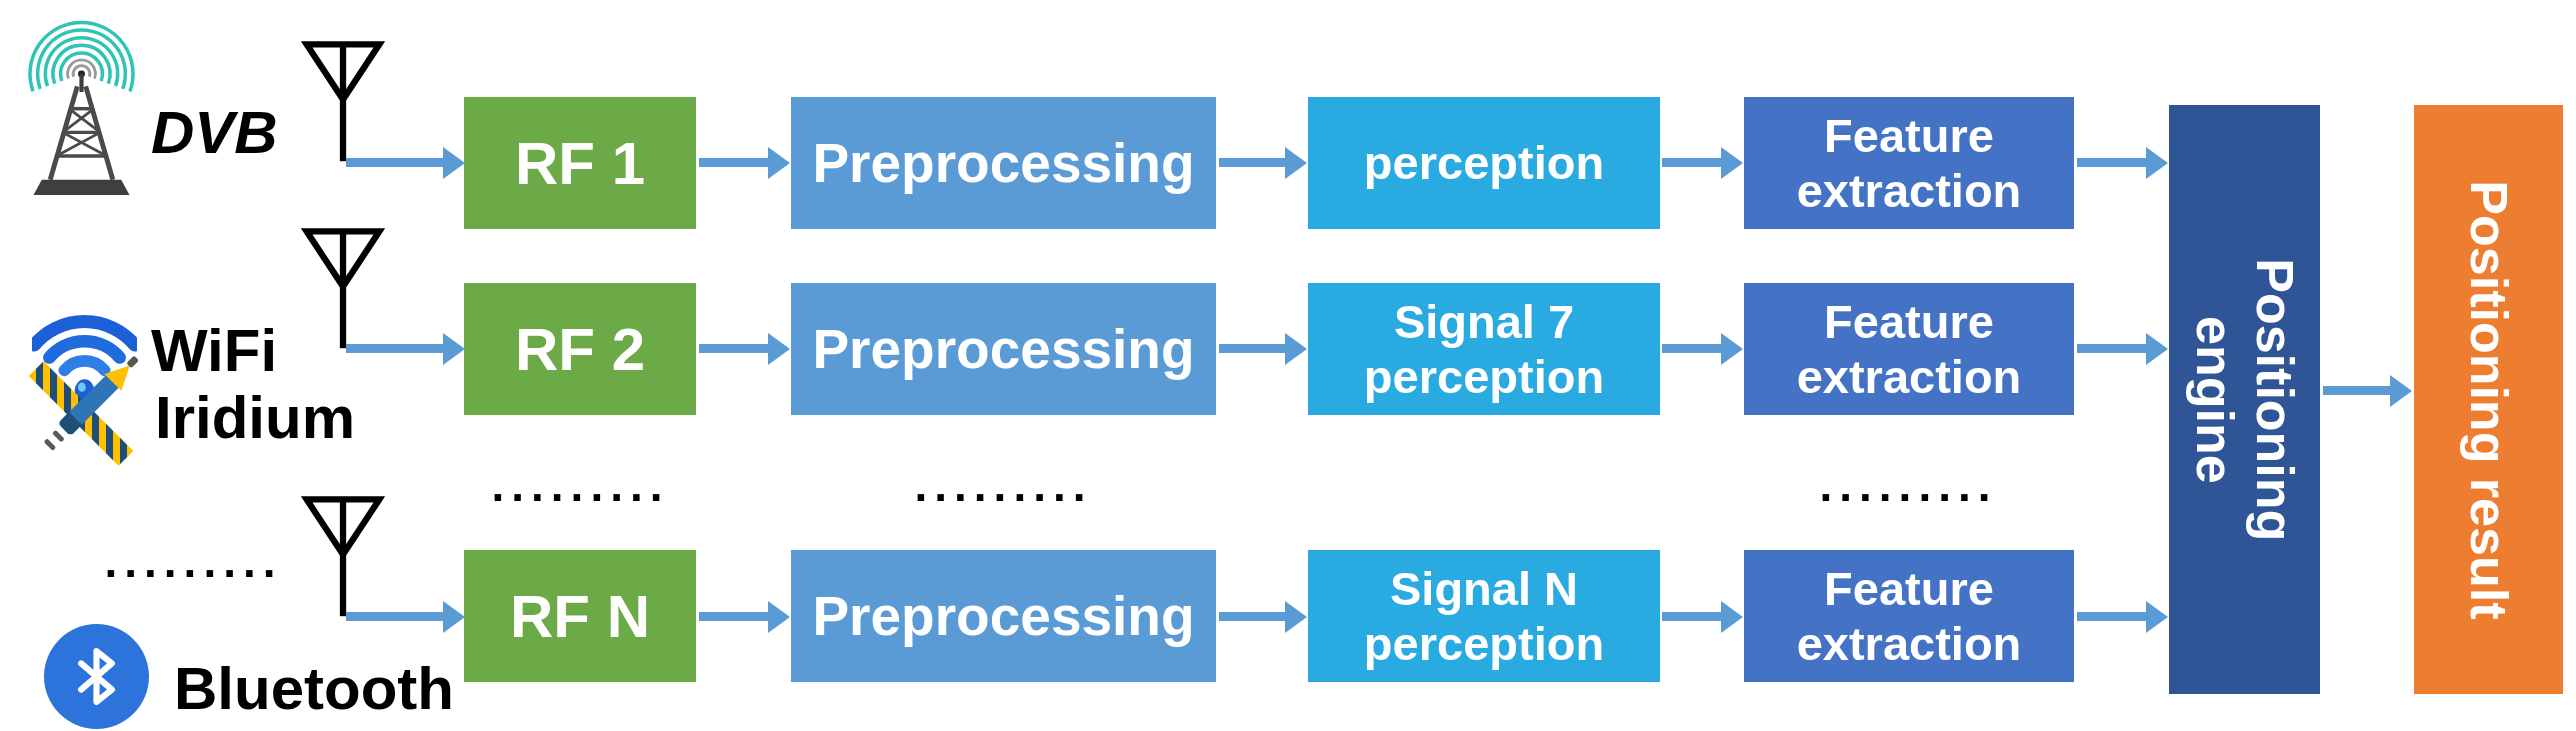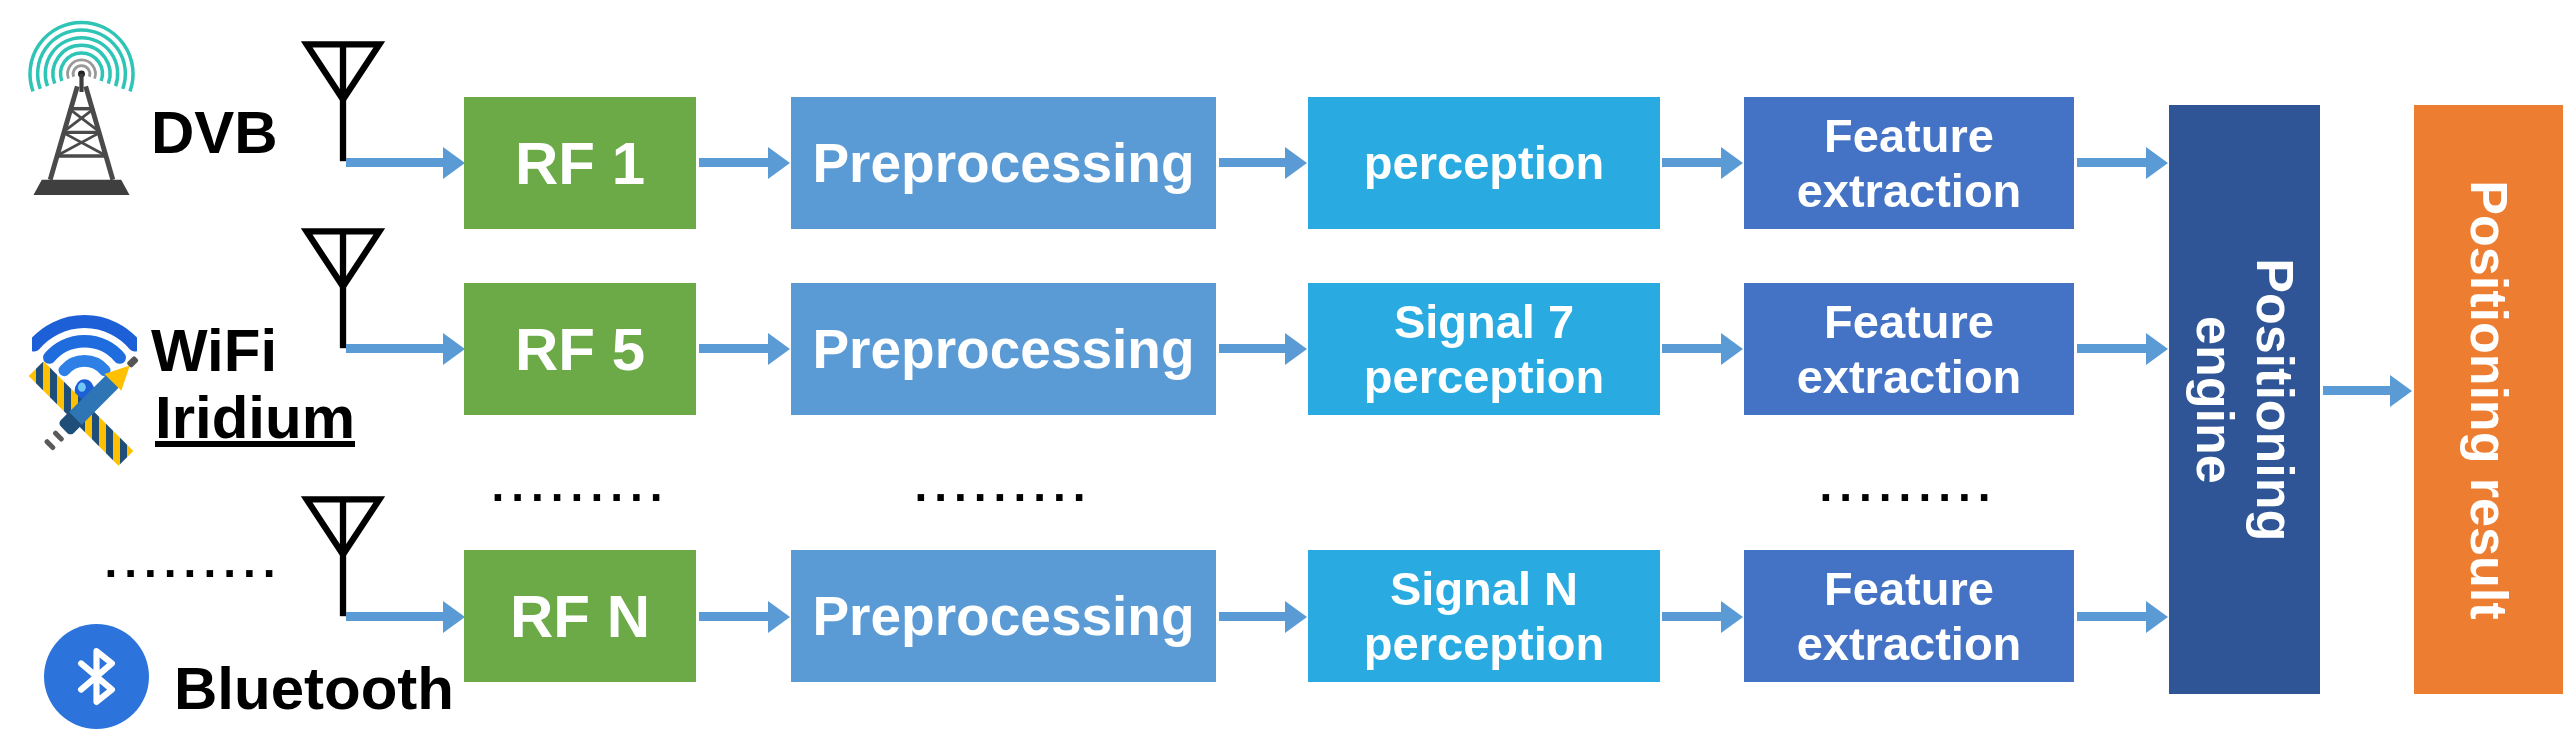--- a/index.html
+++ b/index.html
@@ -67,21 +67,21 @@
       <line x1="49" y1="204" x2="121" y2="204"></line>
     </g>
     <g stroke="#4a4a4a" stroke-width="4" fill="none">
       <line x1="67" y1="136" x2="112" y2="170"></line>
         <line x1="103" y1="136" x2="58" y2="170"></line>
       <line x1="58" y1="170" x2="121" y2="204"></line>
         <line x1="112" y1="170" x2="49" y2="204"></line>
     </g>
     <polygon points="28,238 142,238 154,260 16,260" fill="#3f3f3f"></polygon>
   </svg>
-  <div class="blk" style="left:151px;top:98px;font-size:60px;">DVB</div>
+  <div class="blk" style="left:151px;top:98px;font-size:60px;font-style:italic;">DVB</div>
 
   <svg class="blk" style="left:32px;top:281px;" width="105" height="127" viewBox="0 0 160 190">
     <path d="M3.4 95.7 A100 100 0 0 1 156.6 95.7" fill="none" stroke="#1D5FD6" stroke-width="20" stroke-linecap="round"></path>
     <path d="M26.4 115 A70 70 0 0 1 133.6 115" fill="none" stroke="#1E6CDD" stroke-width="19" stroke-linecap="round"></path>
     <path d="M49.4 134.3 A40 40 0 0 1 110.6 134.3" fill="none" stroke="#2E80E6" stroke-width="18" stroke-linecap="round"></path>
     <ellipse cx="80" cy="166" rx="15" ry="18" fill="#1D5FD6"></ellipse>
     <ellipse cx="76" cy="160" rx="6" ry="7" fill="#6FC8F5"></ellipse>
   </svg>
   <div class="blk" style="left:151px;top:316px;font-size:60px;">WiFi</div>
 
@@ -89,21 +89,21 @@
     <div class="sat-rot">
       <div class="sat-panel"></div>
       <div class="sat-body"></div>
       <div class="sat-body-dark"></div>
       <div class="sat-nose"></div>
       <div class="sat-tip"></div>
       <div class="sat-exh1"></div>
       <div class="sat-exh2"></div>
     </div>
   </div>
-  <div class="blk" style="left:155px;top:383px;font-size:60px;text-decoration:underline;">Iridium</div>
+  <div class="blk" style="left:155px;top:383px;font-size:60px;">Iridium</div>
 
   <div class="dots" style="left:102px;top:534px;">.........</div>
 
   <div class="bt-circle" style="left:44px;top:624px;width:105px;height:105px;">
     <svg width="77" height="77" viewBox="0 0 100 100">
       <path d="M30 33 L70 67 L50 83 L50 17 L70 33 L30 67" fill="none" stroke="#fff" stroke-width="8" stroke-linejoin="round" stroke-linecap="round"></path>
     </svg>
   </div>
   <div class="blk" style="left:174px;top:654px;font-size:60px;">Bluetooth</div>
 
@@ -138,21 +138,21 @@
   <div class="box feat" style="left:1744px;top:97px;width:330px;height:132px;">
     <span>
       <span style="display:block">Feature</span>
       <span style="display:block">extraction</span>
     </span>
   </div>
   <div class="arrow" style="left:2077px;top:158px;width:69px;"></div>
 
   <div class="arrow" style="left:346px;top:344px;width:97px;"></div>
   <div class="box rf" style="left:464px;top:283px;width:232px;height:132px;">
-    <span>RF 5</span>
+    <span>RF 2</span>
   </div>
   <div class="arrow" style="left:699px;top:344px;width:69px;"></div>
   <div class="box pre" style="left:791px;top:283px;width:425px;height:132px;">
     <span>Preprocessing</span>
   </div>
   <div class="arrow" style="left:1219px;top:344px;width:66px;"></div>
   <div class="box sig" style="left:1308px;top:283px;width:352px;height:132px;">
     <span>
       <span style="display:block">Signal 7</span>
       <span style="display:block">perception</span>

